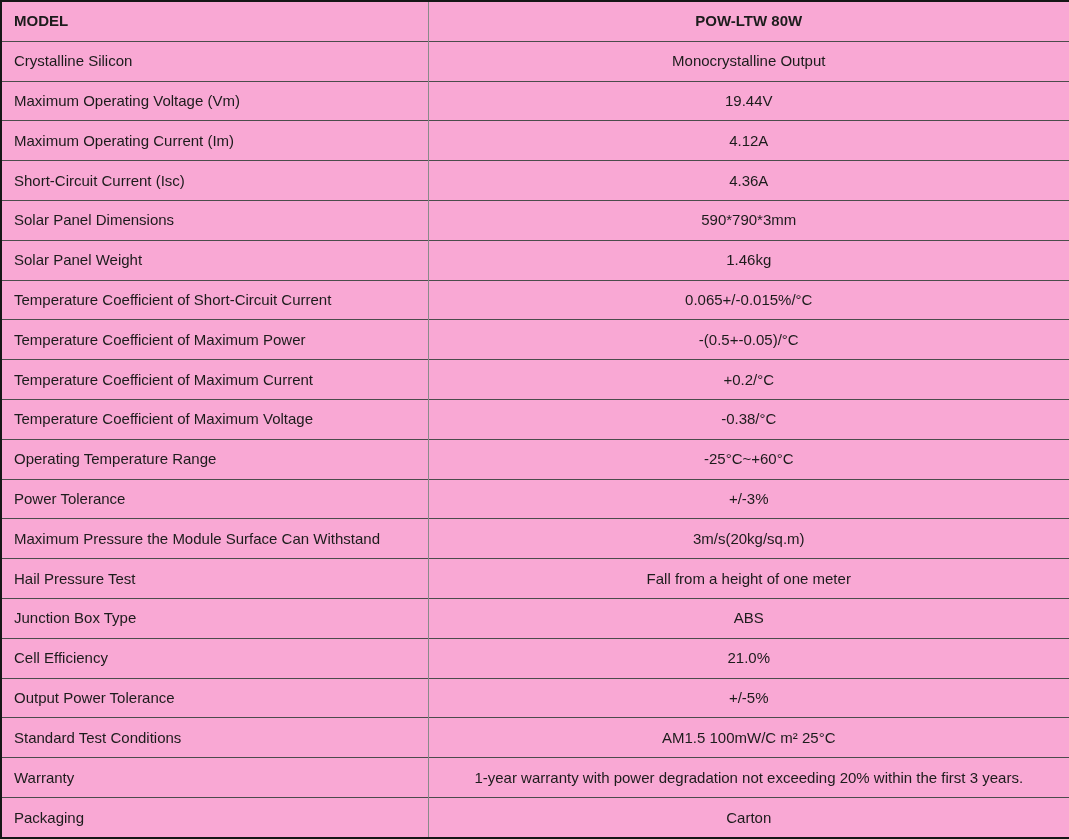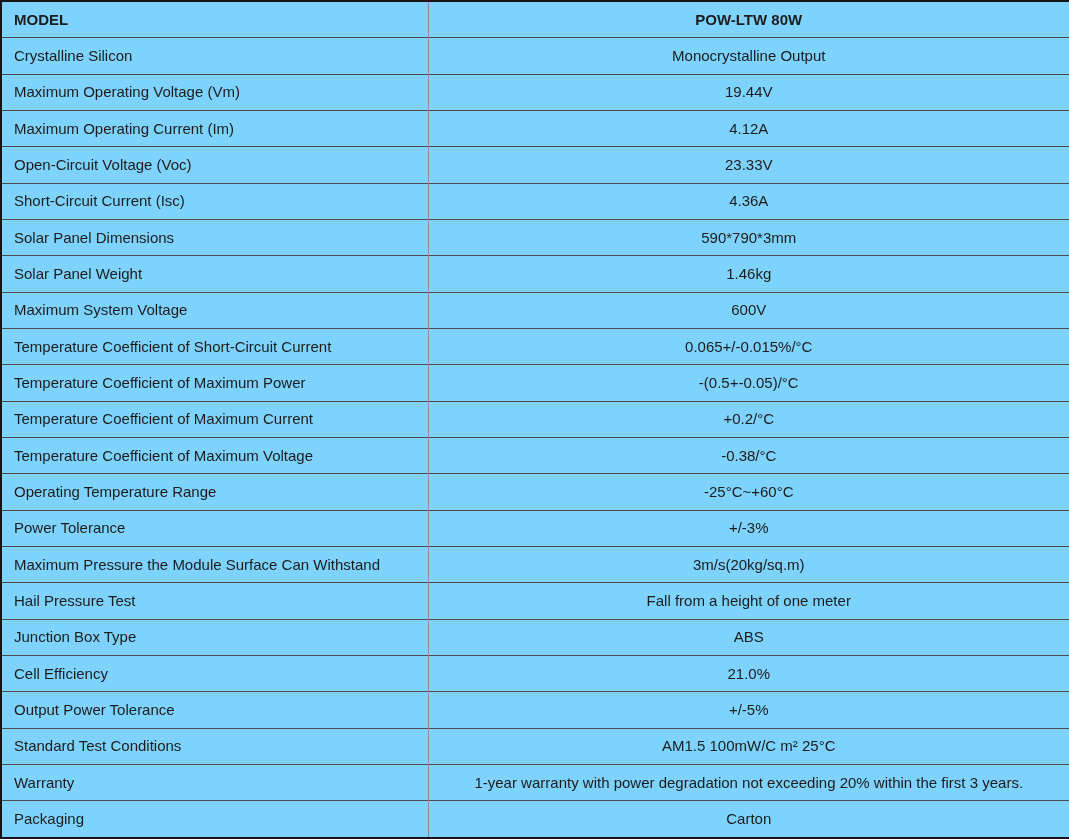--- a/index.html
+++ b/index.html
@@ -23,21 +23,21 @@
     border: 2px solid #161616;
     background: #ffffff;
   }
   table.spec-table col.col-label { width: 427px; }
   table.spec-table col.col-value { width: 642px; }
   table.spec-table td {
     border-top: 1px solid #4c4c4c;
     height: 32px;
     vertical-align: middle;
     line-height: 1.2;
-    background: #7dd3fc;
+    background: #f9a8d4;
   }
   table.spec-table tr:first-child td {
     border-top: none;
   }
   td.label-cell {
     text-align: left;
     padding: 0 10px 0 12px;
   }
   td.value-cell {
     text-align: center;
@@ -72,44 +72,36 @@
   <tr>
     <td class="label-cell">Maximum Operating Voltage (Vm)</td>
     <td class="value-cell">19.44V</td>
   </tr>
 
   <tr>
     <td class="label-cell">Maximum Operating Current (Im)</td>
     <td class="value-cell">4.12A</td>
   </tr>
 
-  <tr>
-    <td class="label-cell">Open-Circuit Voltage (Voc)</td>
-    <td class="value-cell">23.33V</td>
-  </tr>
 
   <tr>
     <td class="label-cell">Short-Circuit Current (Isc)</td>
     <td class="value-cell">4.36A</td>
   </tr>
 
   <tr>
     <td class="label-cell">Solar Panel Dimensions</td>
     <td class="value-cell">590*790*3mm</td>
   </tr>
 
   <tr>
     <td class="label-cell">Solar Panel Weight</td>
     <td class="value-cell">1.46kg</td>
   </tr>
 
-  <tr>
-    <td class="label-cell">Maximum System Voltage</td>
-    <td class="value-cell">600V</td>
-  </tr>
 
   <tr>
     <td class="label-cell">Temperature Coefficient of Short-Circuit Current</td>
     <td class="value-cell">0.065+/-0.015%/°C</td>
   </tr>
 
 
   <tr>
     <td class="label-cell">Temperature Coefficient of Maximum Power</td>
     <td class="value-cell">-(0.5+-0.05)/°C</td>

